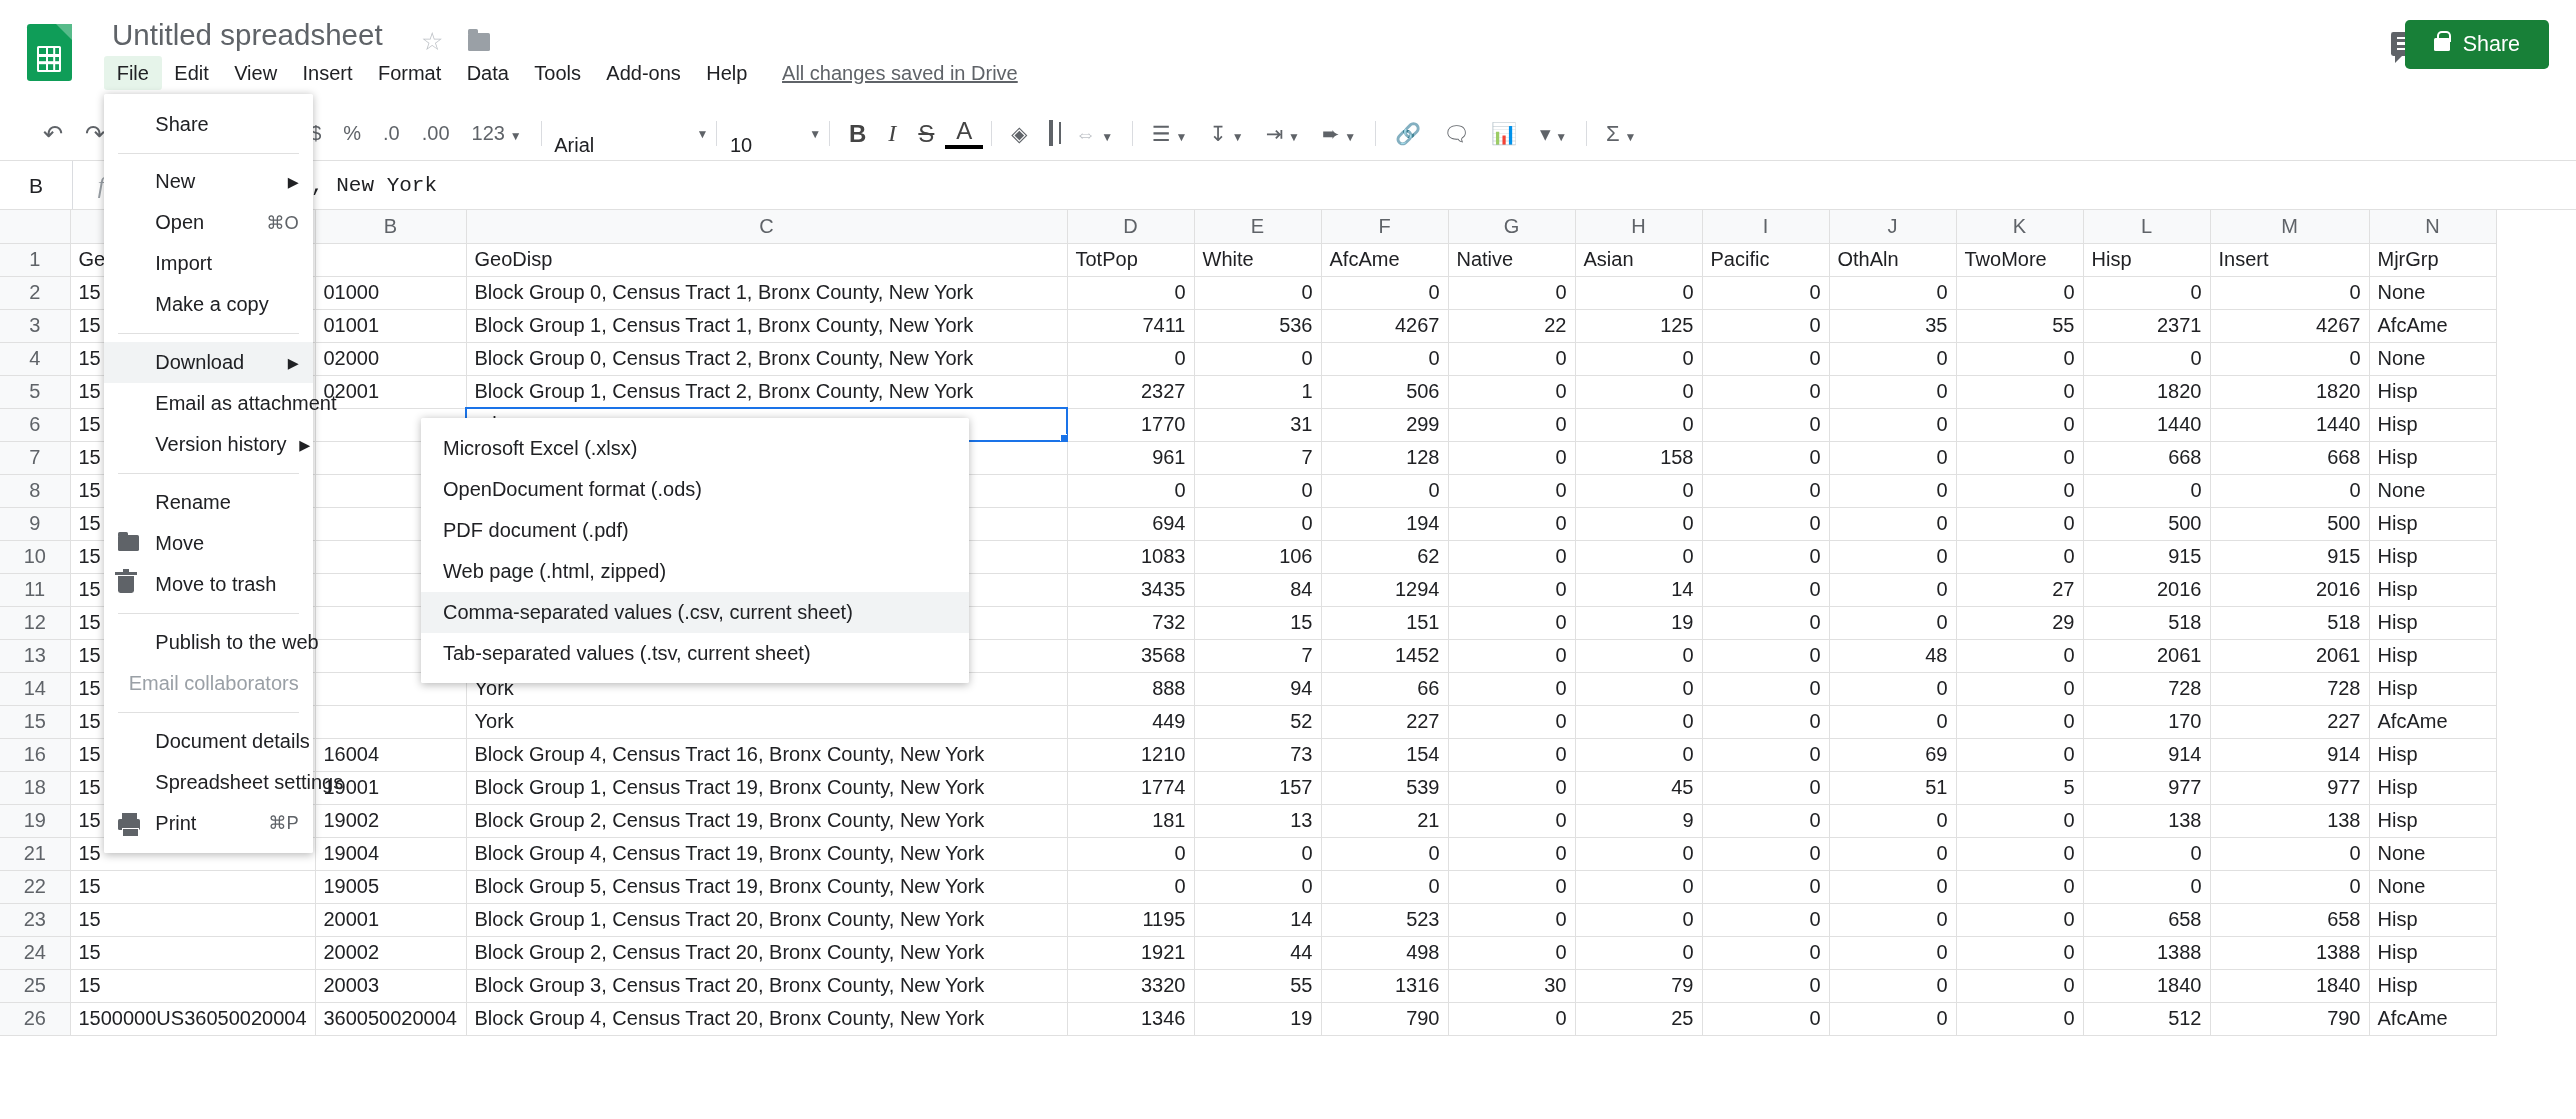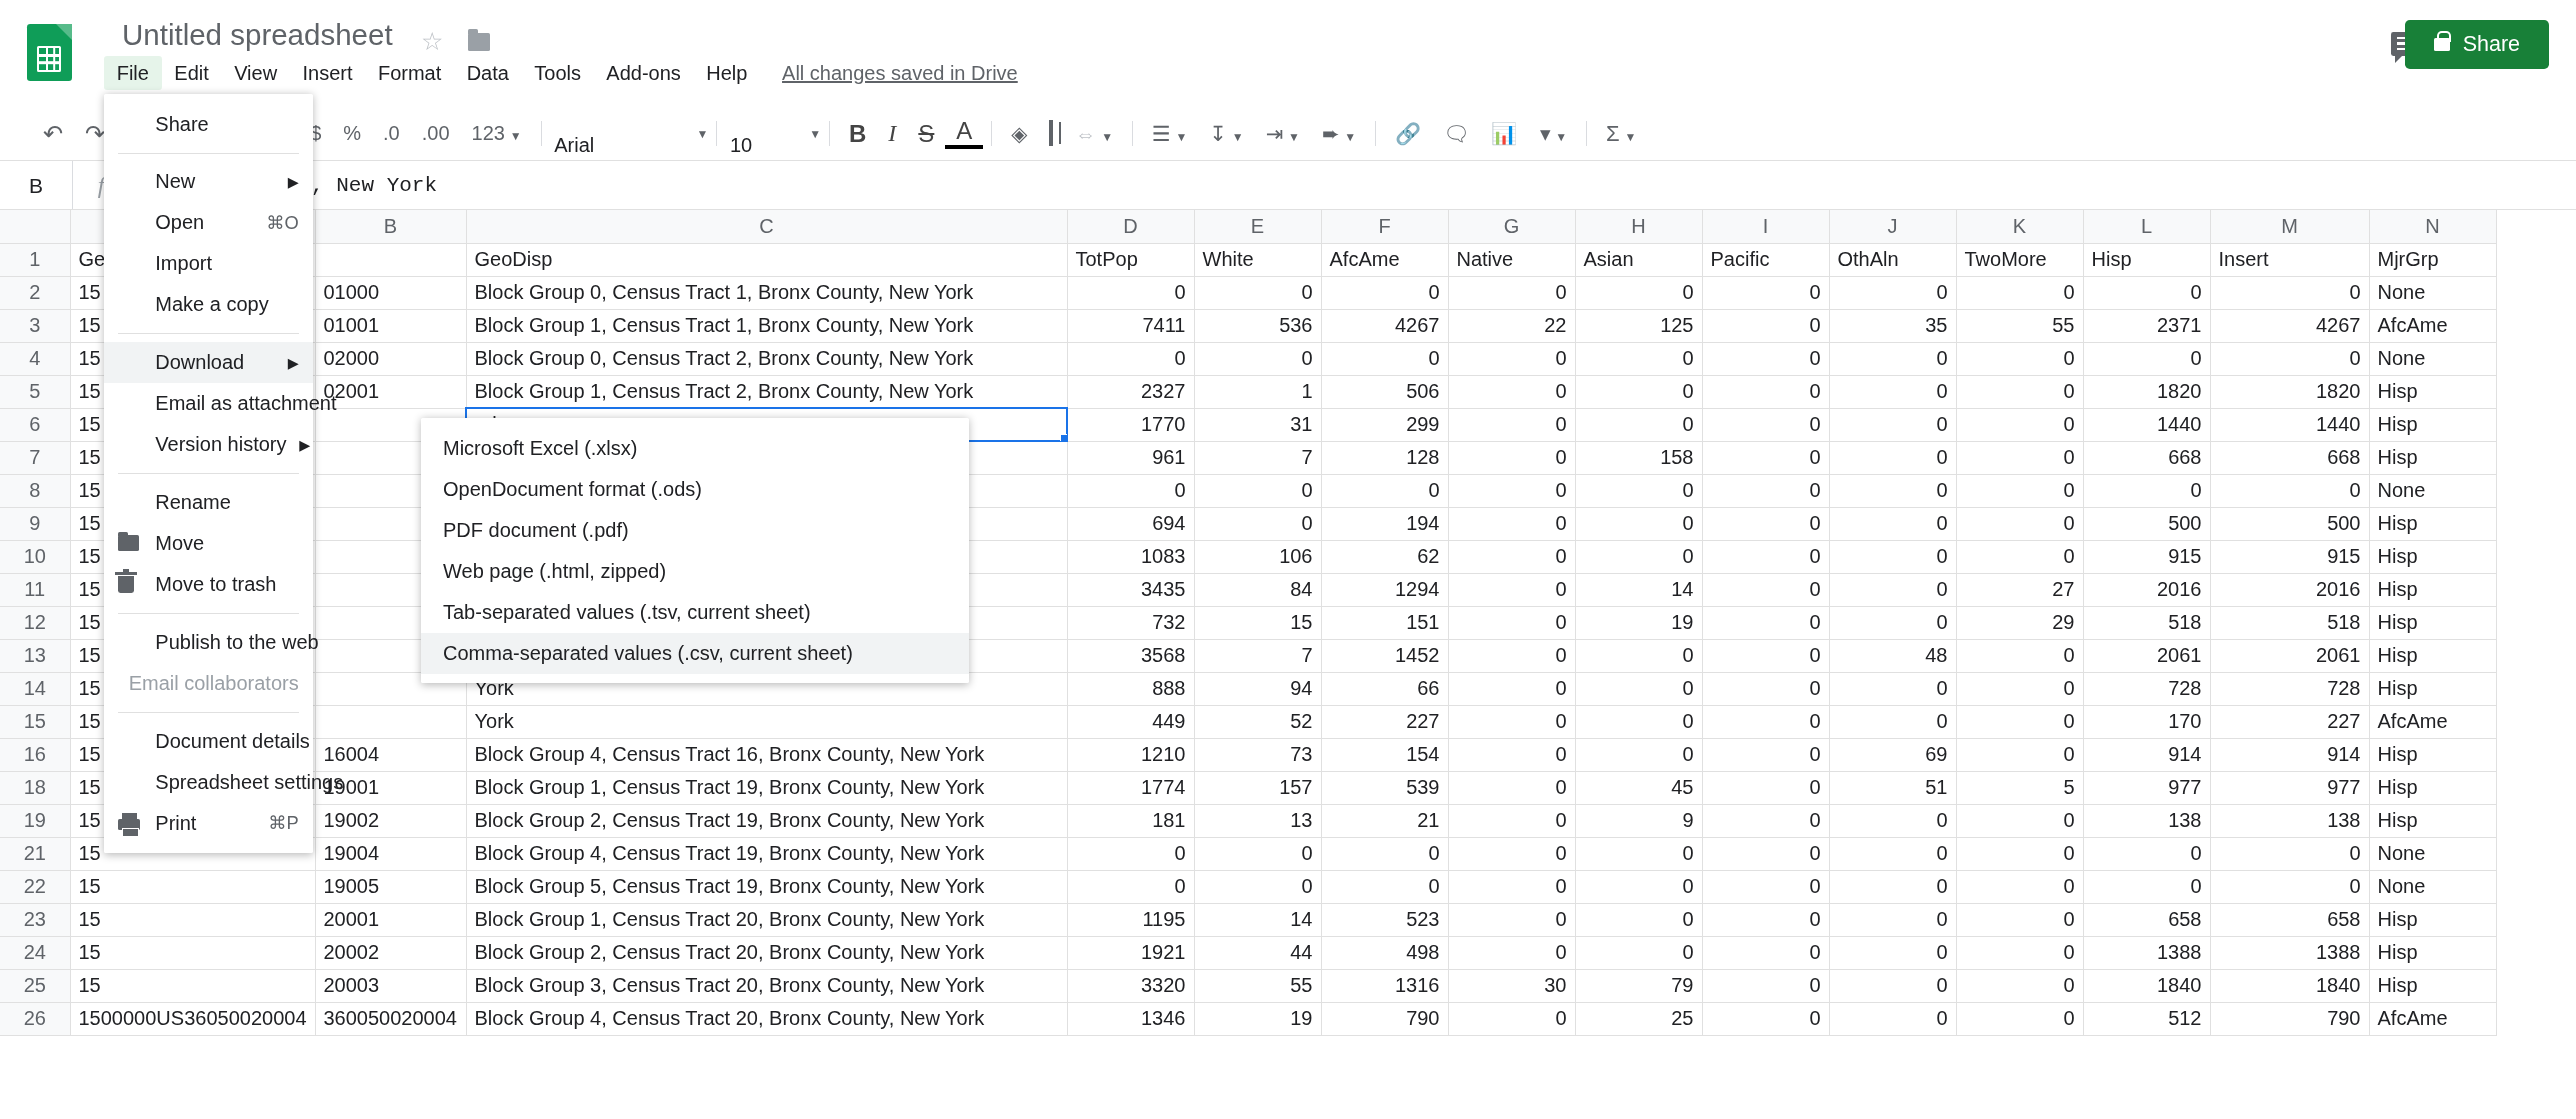--- a/index.html
+++ b/index.html
@@ -25,21 +25,21 @@
     border:2.4px solid #fff; border-radius:1.6px;
   }
   .sheets-logo .grid:before, .sheets-logo .grid:after {
     content:""; position:absolute; background:#fff;
   }
   .sheets-logo .grid:before { left:0; right:0; top:6.4px; height:2.4px; box-shadow:0 7.2px 0 #fff; }
   .sheets-logo .grid:after { top:0; bottom:0; left:6.4px; width:2.4px; box-shadow:7.2px 0 0 #fff; }
 
   .doc-title {
     position:absolute; left:112px; top:17.5px;
-    font-size:29.5px; color:#5f6368; font-weight:400; white-space:nowrap;margin-left:10px;
+    font-size:29.5px; color:#5f6368; font-weight:400; white-space:nowrap;
   }
   .star-icon {
     position:absolute; left:421px; top:29px;
     font-size:25px; color:#bdc1c6; line-height:1;
   }
   .folder-icon {
     position:absolute; left:468px; top:33px; width:22px; height:17.5px;
     background:#9aa0a6; border-radius:1.6px;
   }
   .folder-icon:before {
@@ -793,20 +793,20 @@
     </div>
     <div class="mi">
       <span class="mi-label">OpenDocument format (.ods)</span>
     </div>
     <div class="mi">
       <span class="mi-label">PDF document (.pdf)</span>
     </div>
     <div class="mi">
       <span class="mi-label">Web page (.html, zipped)</span>
     </div>
-    <div class="mi">
-      <span class="mi-label">Tab-separated values (.tsv, current sheet)</span>
-    </div>
     <div class="mi hl">
       <span class="mi-label">Comma-separated values (.csv, current sheet)</span>
     </div>
+    <div class="mi">
+      <span class="mi-label">Tab-separated values (.tsv, current sheet)</span>
+    </div>
   </div>
 
 
 </body></html>

